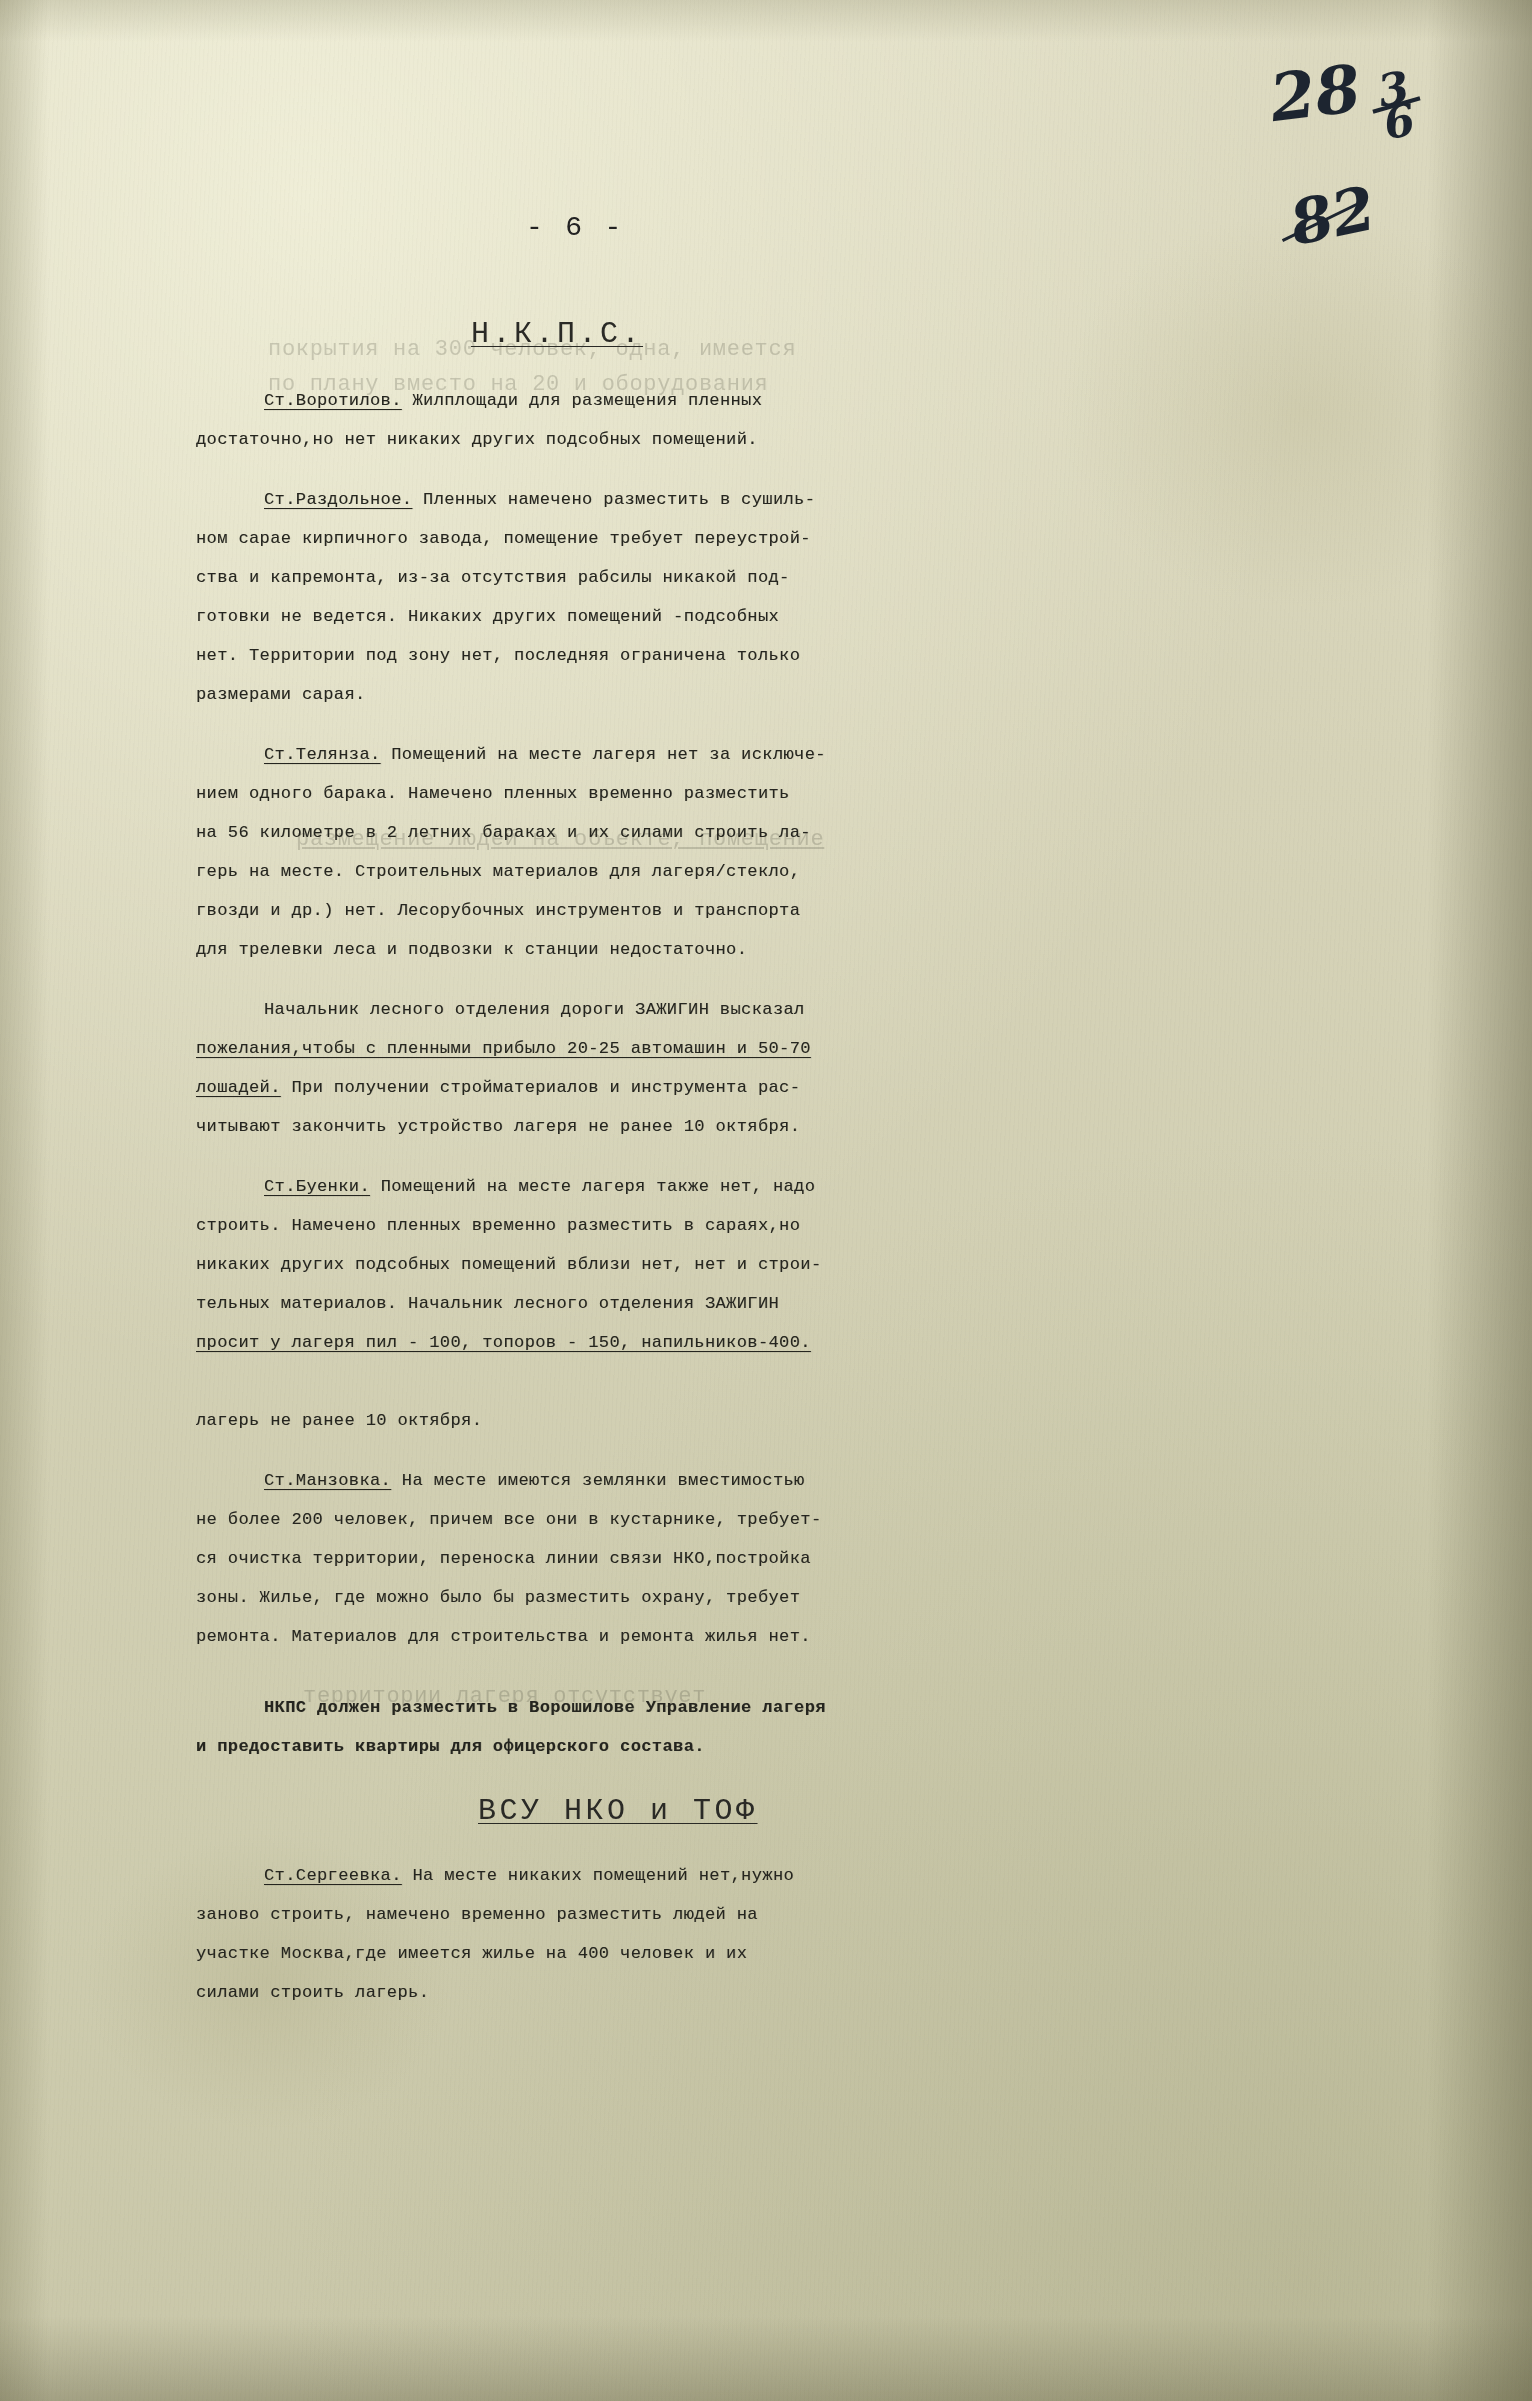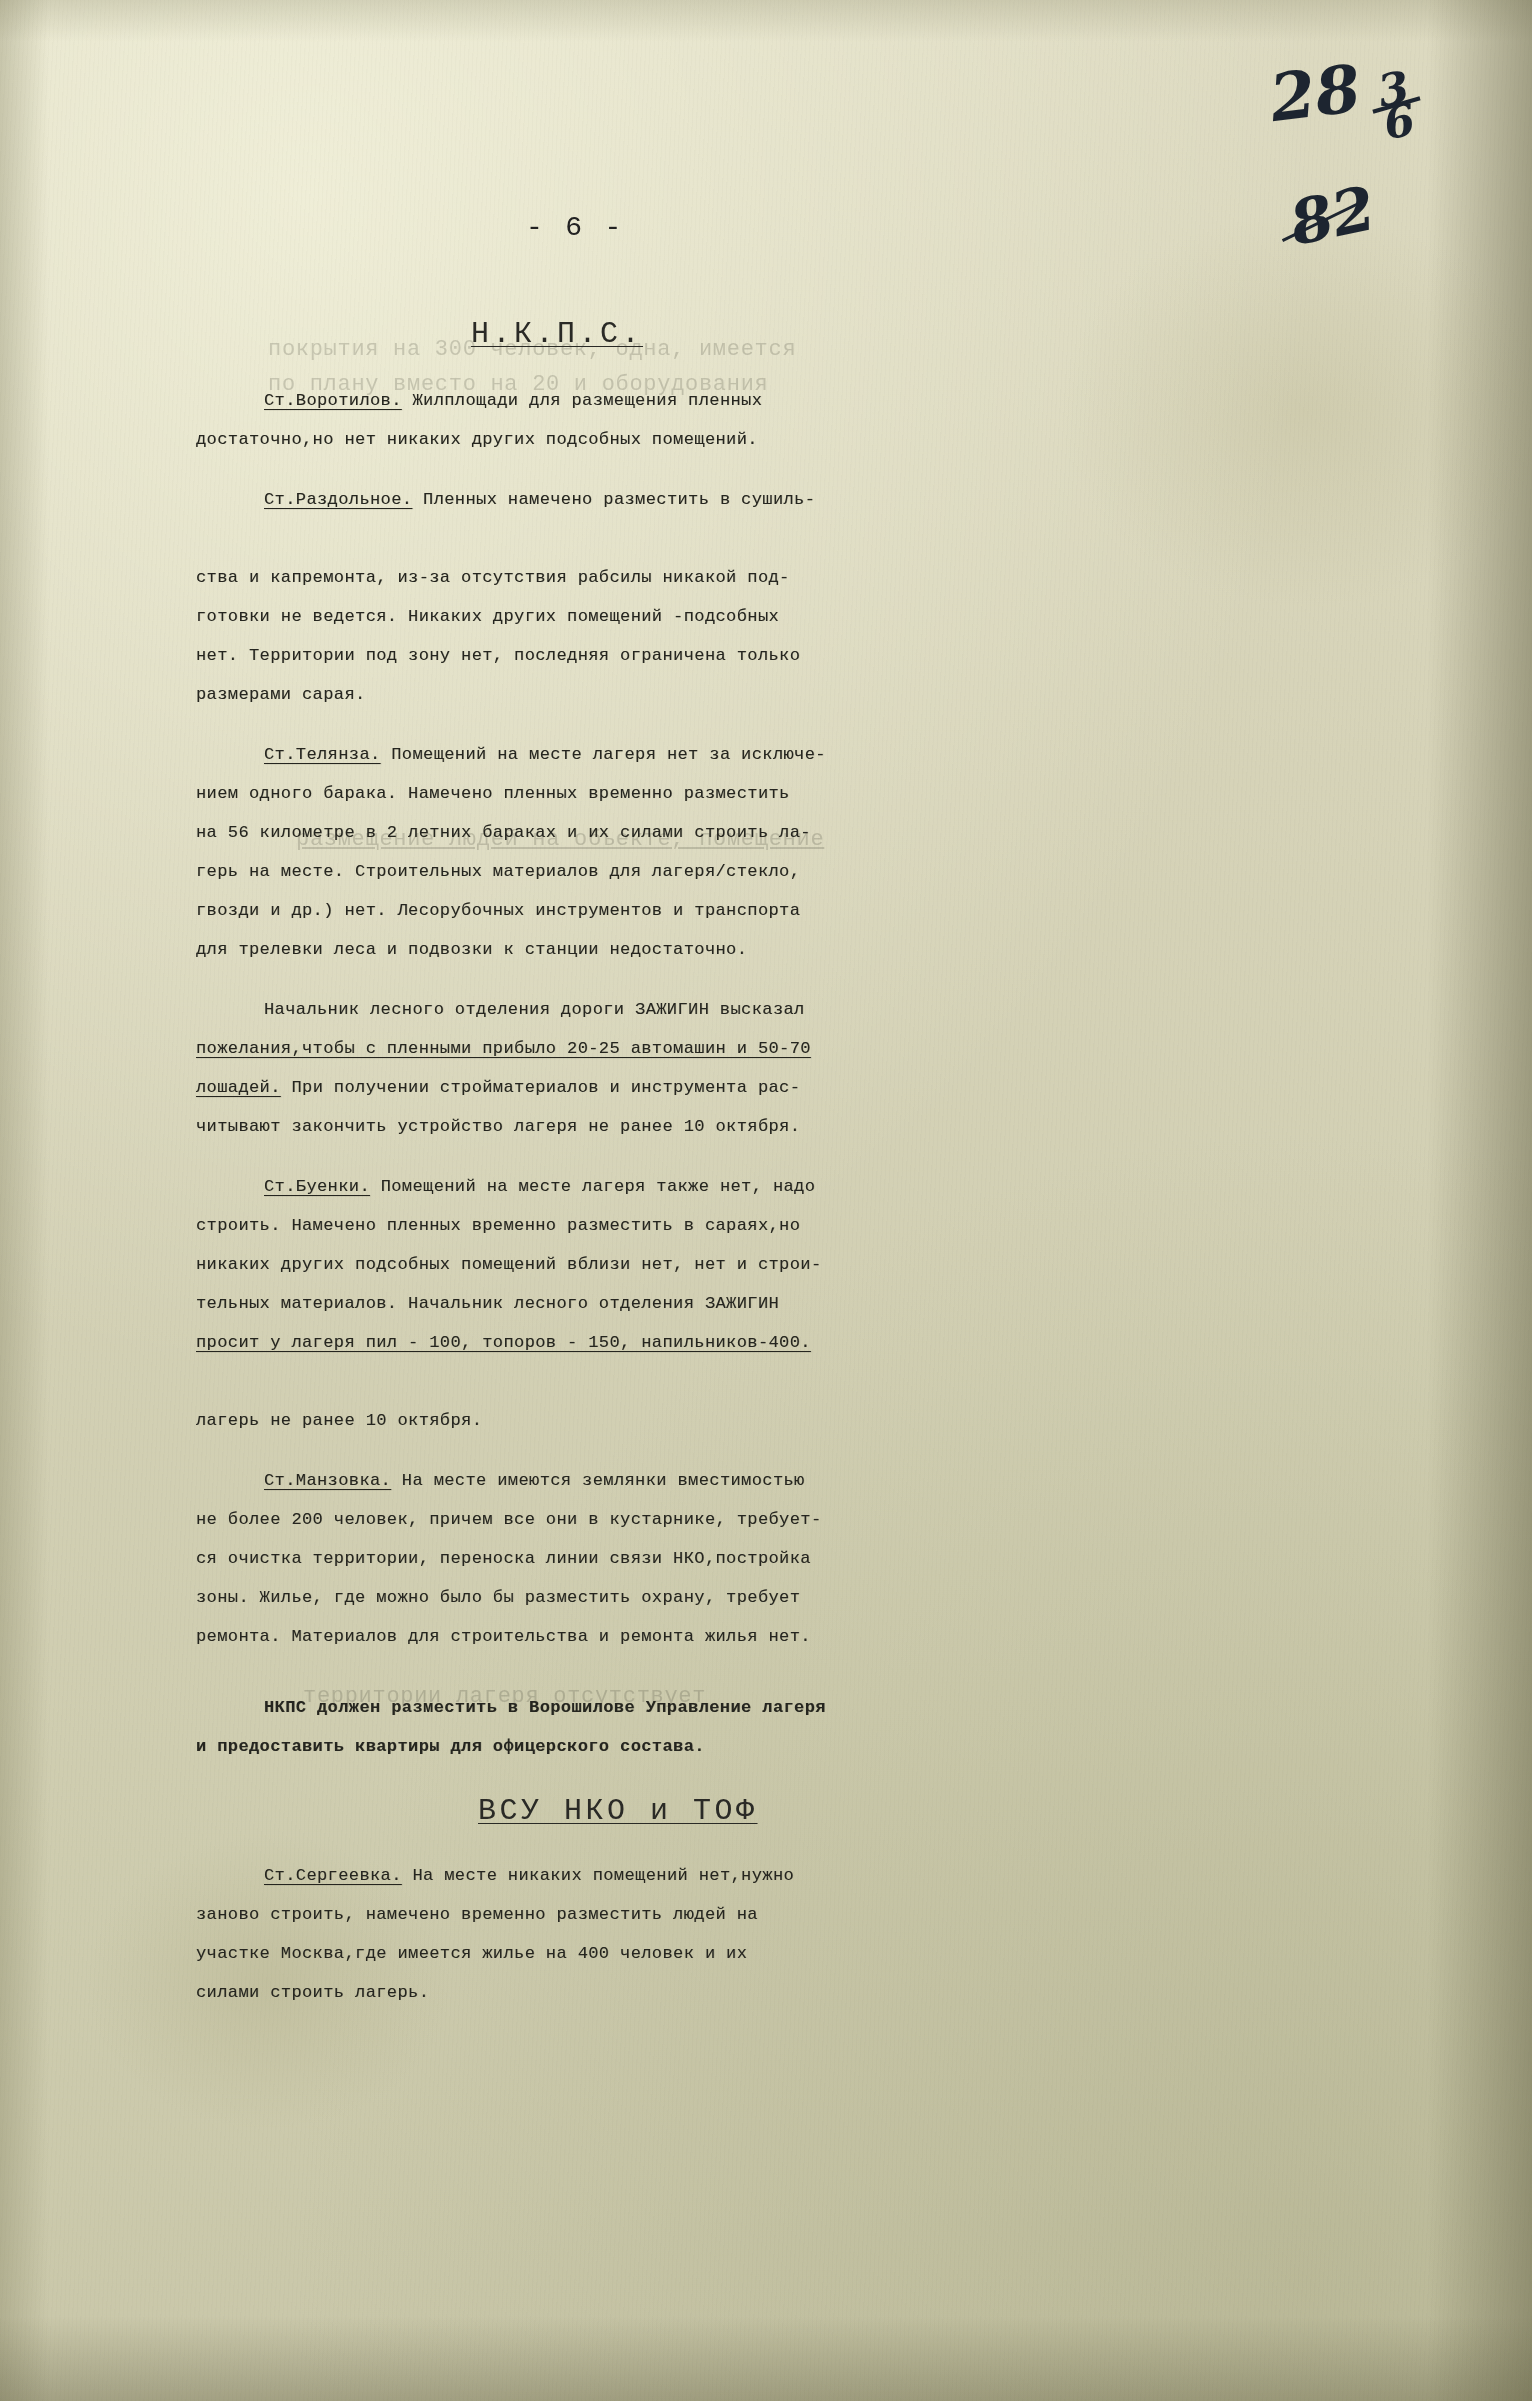--- a/index.html
+++ b/index.html
@@ -204,21 +204,21 @@
 
         <p class="para">
           <span class="lbl">Ст.Воротилов.</span>
           <span>Жилплощади для размещения пленных</span><br>
           <span>достаточно,но нет никаких других подсобных помещений.</span>
         </p>
 
         <p class="para">
           <span class="lbl">Ст.Раздольное.</span>
           <span>Пленных намечено разместить в сушиль-</span><br>
-          <br>
+          <span>ном сарае кирпичного завода, помещение требует переустрой-</span><br>
           <span>ства и капремонта, из-за отсутствия рабсилы никакой под-</span><br>
           <span>готовки не ведется. Никаких других помещений -подсобных</span><br>
           <span>нет. Территории под зону нет, последняя ограничена только</span><br>
           <span>размерами сарая.</span>
         </p>
 
         <p class="para">
           <span class="lbl">Ст.Телянза.</span>
           <span>Помещений на месте лагеря нет за исключе-</span><br>
           <span>нием одного барака. Намечено пленных временно разместить</span><br>

